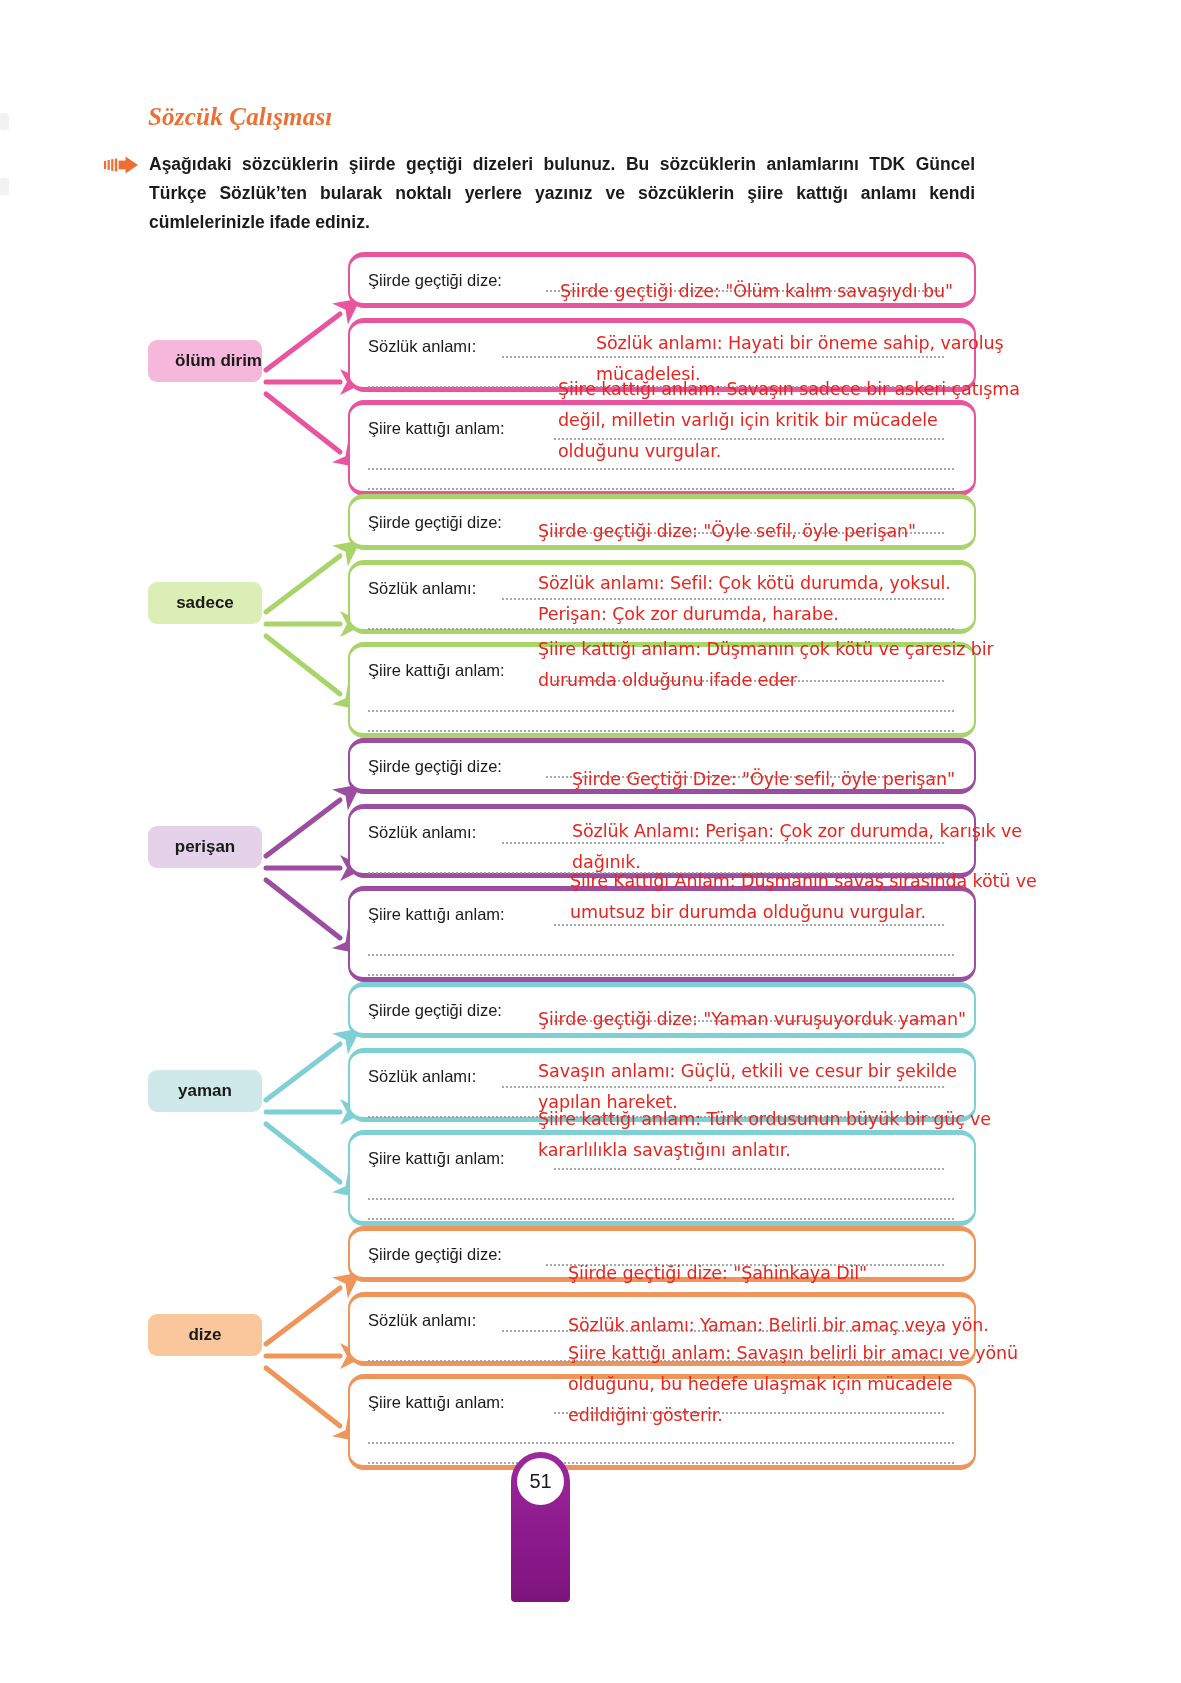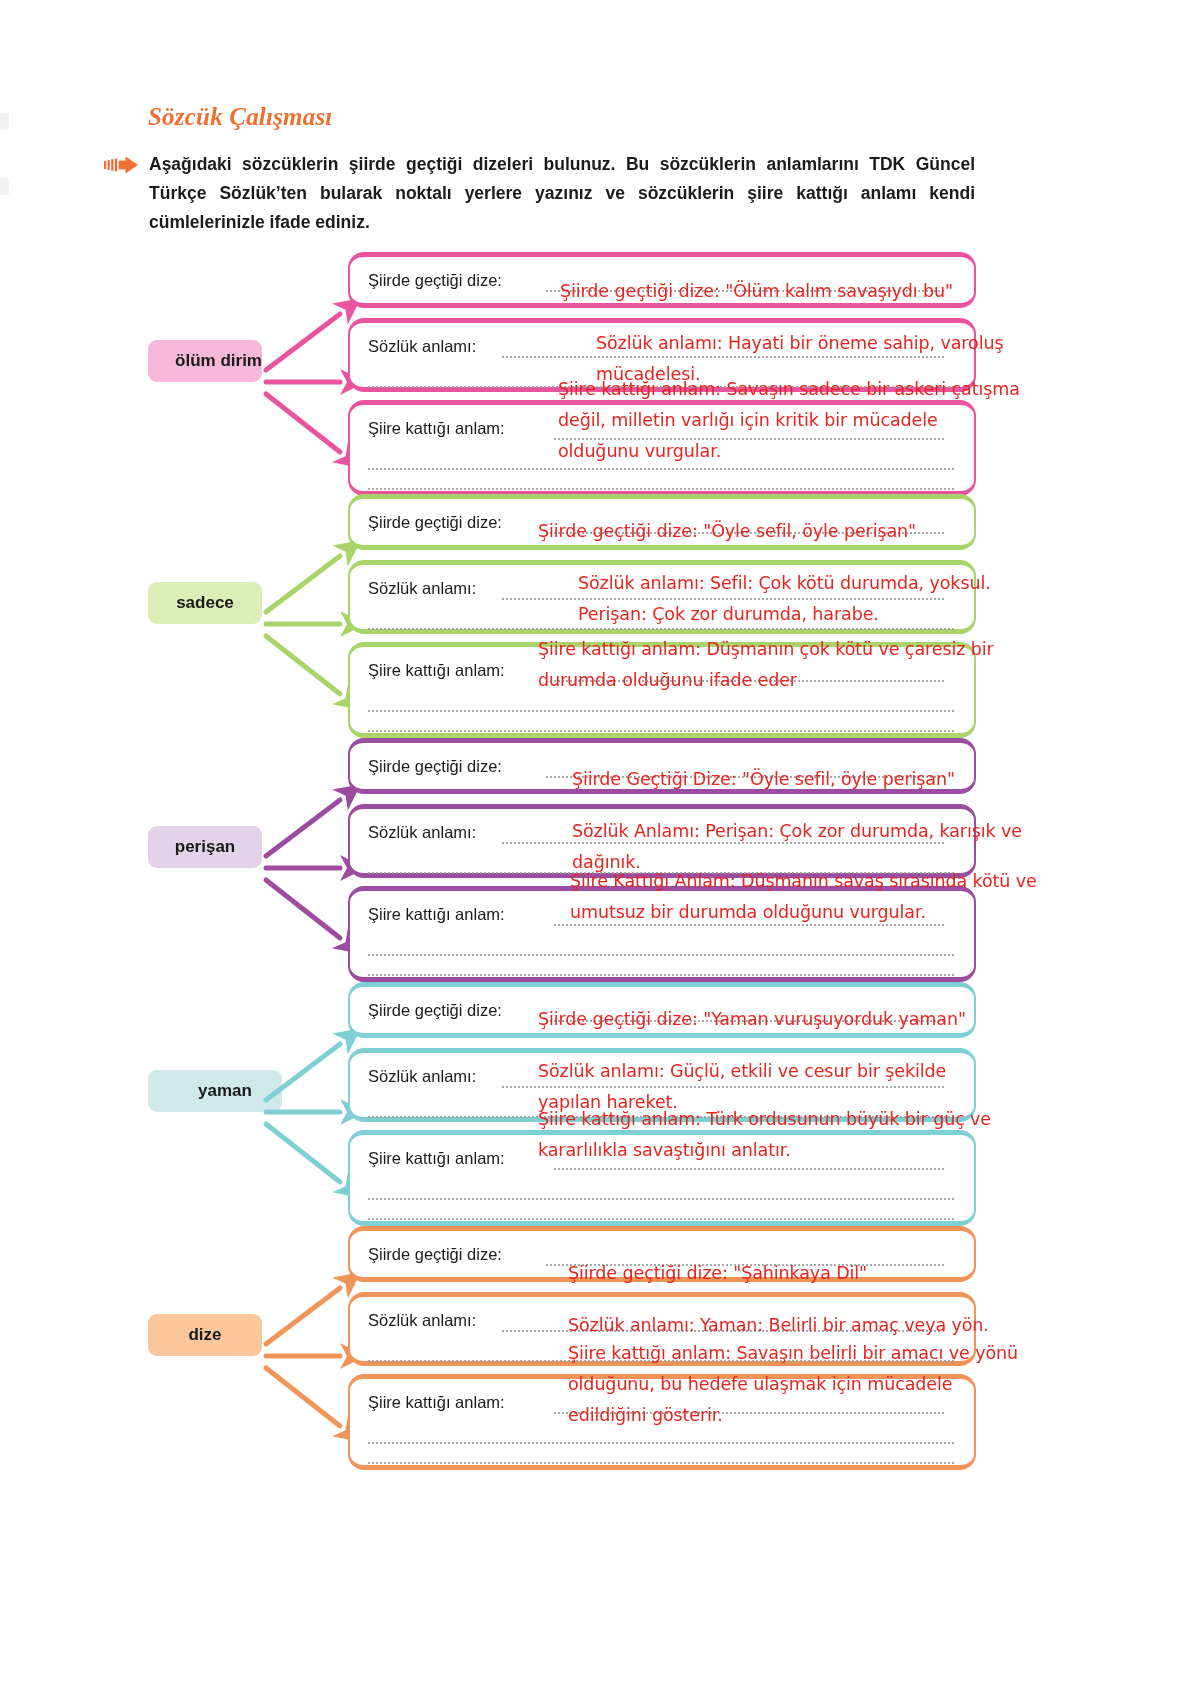--- a/index.html
+++ b/index.html
@@ -243,21 +243,21 @@
           <div class="dots" style="left: 152px; width: 442px; top: 32px;"></div>
           <div class="dots" style="left: 18px; width: 586px; top: 62px;"></div>
         </div>
         <div class="field-box" style="top: 148px; height: 96px; border-width: 5px 2.5px; border-style: solid; border-color: rgb(168, 212, 106); border-image: initial;">
           <div class="field-label" style="top: 14px;">Şiire kattığı anlam:</div>
           <div class="dots" style="left: 204px; width: 390px; top: 32px;"></div>
           <div class="dots" style="left: 18px; width: 586px; top: 62px;"></div>
           <div class="dots" style="left: 18px; width: 586px; top: 82px;"></div>
         </div>
         <div class="answer" style="left: 398px; top: 22px;">Şiirde geçtiği dize: "Öyle sefil, öyle perişan"</div>
-        <div class="answer" style="left: 398px; top: 74px; margin-left: 40px;">Sözlük anlamı: Sefil: Çok kötü durumda, yoksul.
+        <div class="answer" style="left: 398px; top: 74px;">Sözlük anlamı: Sefil: Çok kötü durumda, yoksul.
 Perişan: Çok zor durumda, harabe.</div>
         <div class="answer" style="left: 398px; top: 140px;">Şiire kattığı anlam: Düşmanın çok kötü ve çaresiz bir
 durumda olduğunu ifade eder</div>
       </div>
       <div class="group" style="top: 738px;">
         <div class="word-chip" style="background: rgb(227, 210, 234); top: 88px;">
           <span>perişan</span>
         </div>
         <svg class="arrows" viewBox="0 0 110 260" style="top: 0px;">
           <line x1="4" y1="118" x2="78" y2="62" stroke="#9c4da0" stroke-width="5" stroke-linecap="round"></line>
@@ -282,21 +282,21 @@
           <div class="dots" style="left: 18px; width: 586px; top: 62px;"></div>
           <div class="dots" style="left: 18px; width: 586px; top: 82px;"></div>
         </div>
         <div class="answer" style="left: 432px; top: 26px;">Şiirde Geçtiği Dize: "Öyle sefil, öyle perişan"</div>
         <div class="answer" style="left: 432px; top: 78px;">Sözlük Anlamı: Perişan: Çok zor durumda, karışık ve
 dağınık.</div>
         <div class="answer" style="left: 430px; top: 128px;">Şiire Kattığı Anlam: Düşmanın savaş sırasında kötü ve
 umutsuz bir durumda olduğunu vurgular.</div>
       </div>
       <div class="group" style="top: 982px;">
-        <div class="word-chip" style="background: rgb(207, 233, 234); top: 88px; padding-left: 20px;">
+        <div class="word-chip" style="background: rgb(207, 233, 234); top: 88px;">
           <span>yaman</span>
         </div>
         <svg class="arrows" viewBox="0 0 110 260" style="top: 0px;">
           <line x1="4" y1="118" x2="78" y2="62" stroke="#7fd0d4" stroke-width="5" stroke-linecap="round"></line>
           <path d="M0,-13 L26,0 L0,13 L7,0 Z" fill="#7fd0d4" transform="translate(78,62) rotate(-37)"></path>
           <line x1="4" y1="130" x2="78" y2="130" stroke="#7fd0d4" stroke-width="5" stroke-linecap="round"></line>
           <path d="M0,-13 L26,0 L0,13 L7,0 Z" fill="#7fd0d4" transform="translate(78,130) rotate(0)"></path>
           <line x1="4" y1="142" x2="78" y2="200" stroke="#7fd0d4" stroke-width="5" stroke-linecap="round"></line>
           <path d="M0,-13 L26,0 L0,13 L7,0 Z" fill="#7fd0d4" transform="translate(78,200) rotate(38)"></path>
         </svg>
@@ -309,21 +309,21 @@
           <div class="dots" style="left: 152px; width: 442px; top: 32px;"></div>
           <div class="dots" style="left: 18px; width: 586px; top: 62px;"></div>
         </div>
         <div class="field-box" style="top: 148px; height: 96px; border-width: 5px 2.5px; border-style: solid; border-color: rgb(127, 208, 212); border-image: initial;">
           <div class="field-label" style="top: 14px;">Şiire kattığı anlam:</div>
           <div class="dots" style="left: 204px; width: 390px; top: 32px;"></div>
           <div class="dots" style="left: 18px; width: 586px; top: 62px;"></div>
           <div class="dots" style="left: 18px; width: 586px; top: 82px;"></div>
         </div>
         <div class="answer" style="left: 398px; top: 22px;">Şiirde geçtiği dize: "Yaman vuruşuyorduk yaman"</div>
-        <div class="answer" style="left: 398px; top: 74px;">Sözlük anlamı: Güçlü, etkili ve cesur bir şekilde
+        <div class="answer" style="left: 398px; top: 74px;">Savaşın anlamı: Güçlü, etkili ve cesur bir şekilde
 yapılan hareket.</div>
         <div class="answer" style="left: 398px; top: 122px;">Şiire kattığı anlam: Türk ordusunun büyük bir güç ve
 kararlılıkla savaştığını anlatır.</div>
       </div>
       <div class="group" style="top: 1226px;">
         <div class="word-chip" style="background: rgb(249, 199, 155); top: 88px;">
           <span>dize</span>
         </div>
         <svg class="arrows" viewBox="0 0 110 260" style="top: 0px;">
           <line x1="4" y1="118" x2="78" y2="62" stroke="#f0955a" stroke-width="5" stroke-linecap="round"></line>
@@ -349,14 +349,17 @@
           <div class="dots" style="left: 18px; width: 586px; top: 82px;"></div>
         </div>
         <div class="answer" style="left: 428px; top: 32px;">Şiirde geçtiği dize: "Şahinkaya Dil"</div>
         <div class="answer" style="left: 428px; top: 84px;">Sözlük anlamı: Yaman: Belirli bir amaç veya yön.</div>
         <div class="answer" style="left: 428px; top: 112px;">Şiire kattığı anlam: Savaşın belirli bir amacı ve yönü
 olduğunu, bu hedefe ulaşmak için mücadele
 edildiğini gösterir.</div>
       </div>
     </div>
 
+  <div class="page-tab">
+    <div class="num-circle">51</div>
+  </div>
 
 </div>
 
 </body></html>

